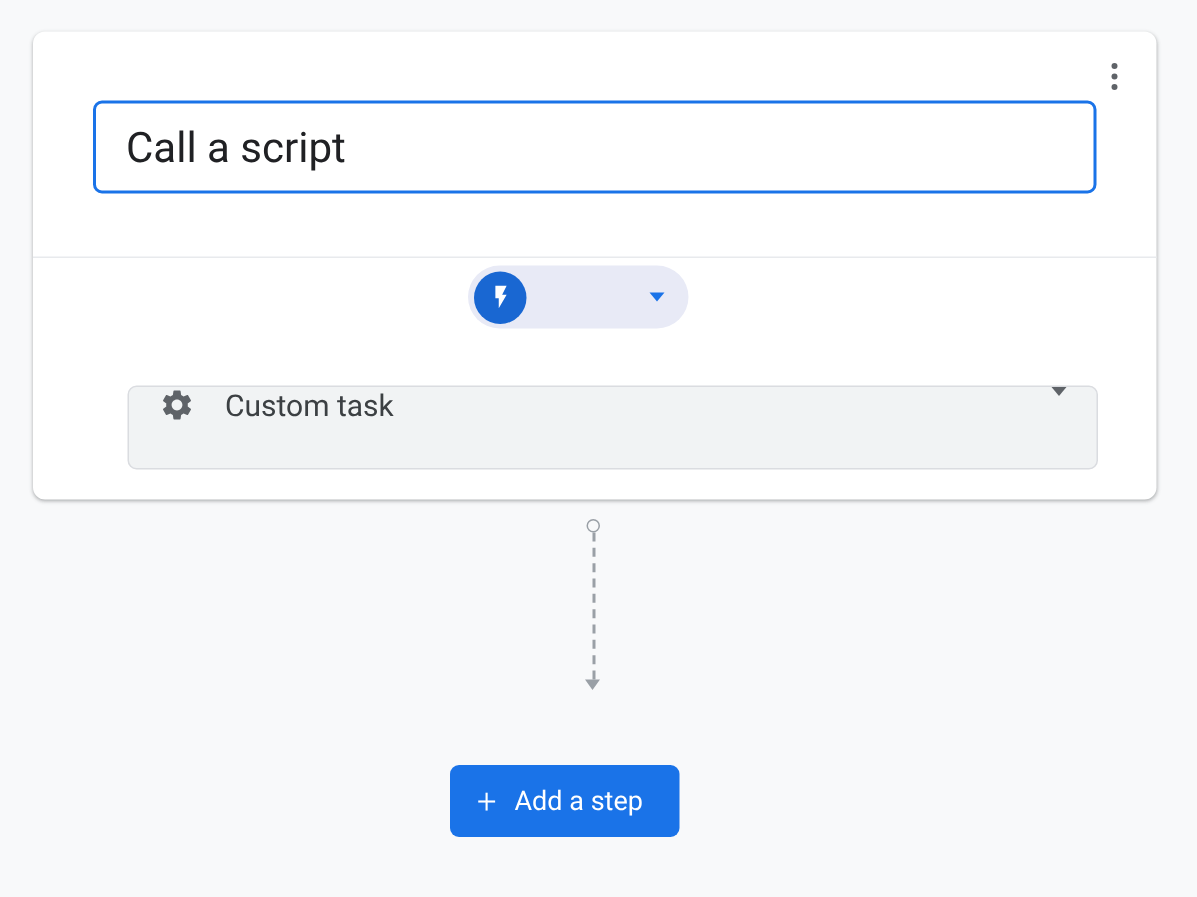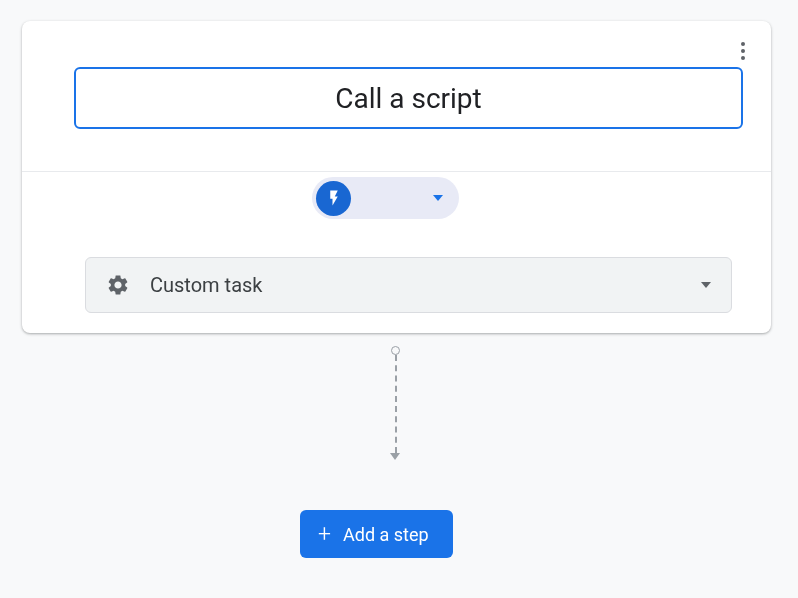--- a/index.html
+++ b/index.html
@@ -46,26 +46,24 @@
     }
     .title-input {
       position: absolute;
       left: 40px;
       top: 46px;
       width: 669px;
       height: 62px;
       border: 2px solid #1a73e8;
       border-radius: 6px;
       font-size: 28px;
-      text-align: center;
       color: #202124;
       padding: 0 20px;
       outline: none;
       font-family: inherit;
-      margin-left: 12px;
     }
     .divider {
       position: absolute;
       left: 0;
       right: 0;
       top: 150px;
       height: 1px;
       background: #e8eaed;
     }
     .type-pill {
@@ -122,21 +120,21 @@
     .task-select {
       position: absolute;
       left: 63px;
       top: 236px;
       width: 647px;
       height: 56px;
       background: #f1f3f4;
       border: 1px solid #dadce0;
       border-radius: 6px;
       display: flex;
-      align-items: center;
+      align-items: flex-start;
       padding: 0 20px;
       cursor: pointer;
     }
     .gear-icon {
       width: 24px;
       height: 24px;
       margin-right: 20px;
     }
     .gear-icon svg {
       width: 24px;

